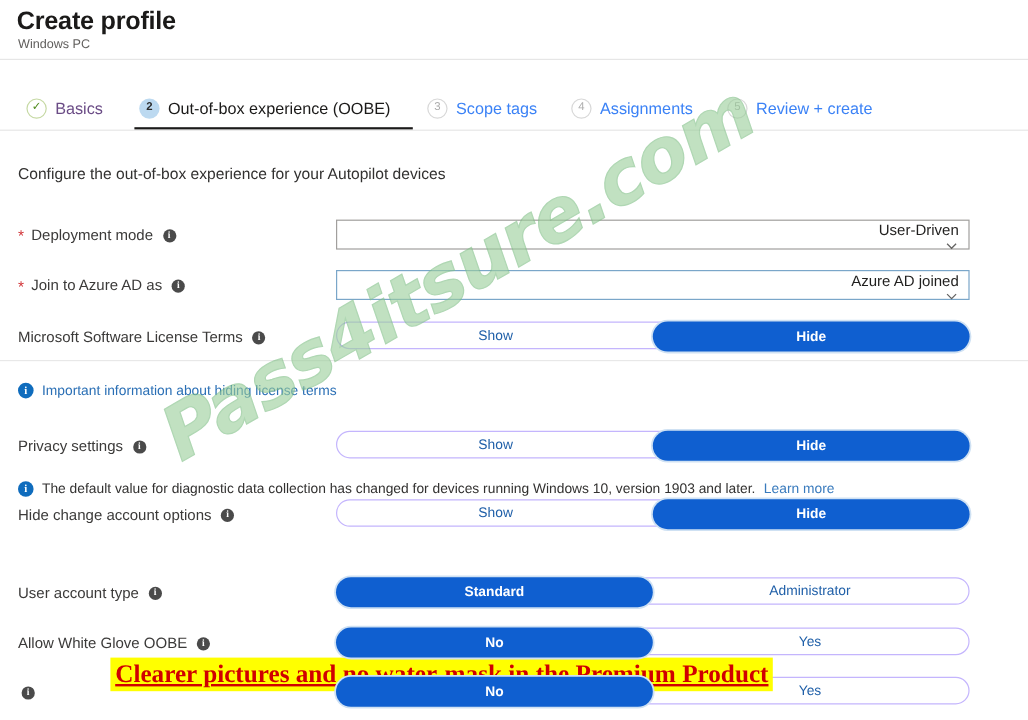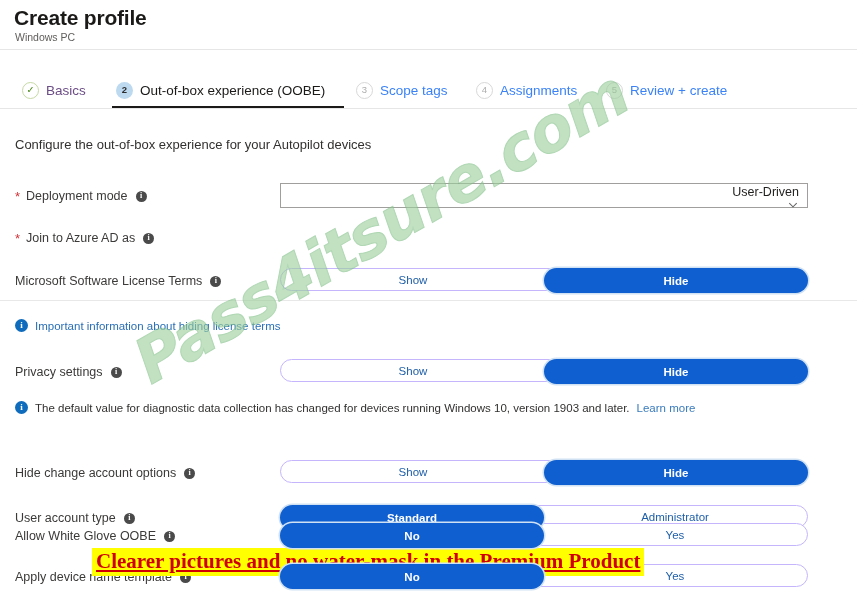--- a/index.html
+++ b/index.html
@@ -195,20 +195,26 @@
           <path d="M3 5.5 L8 10.5 L13 5.5" fill="none" stroke="#323130" stroke-width="1.4"></path>
         </svg>
       </div>
     </div>
     <div class="row" style="top: 225px;">
       <div class="row-label">
         <span class="req-star">*</span>
         <span>Join to Azure AD as</span>
         <span class="info-dot">i</span>
       </div>
+      <div class="ddl focused">
+        <span class="val">Azure AD joined</span>
+        <svg class="chev" viewBox="0 0 16 16">
+          <path d="M3 5.5 L8 10.5 L13 5.5" fill="none" stroke="#323130" stroke-width="1.4"></path>
+        </svg>
+      </div>
     </div>
     <div class="row" style="top: 268px;">
       <div class="row-label">
         <span>Microsoft Software License Terms</span>
         <span class="info-dot">i</span>
       </div>
       <div class="toggle">
         <span class="seg">Show</span>
         <span class="seg on">Hide</span>
       </div>
@@ -216,31 +222,31 @@
     <div class="row" style="top: 359px;">
       <div class="row-label">
         <span>Privacy settings</span>
         <span class="info-dot">i</span>
       </div>
       <div class="toggle">
         <span class="seg">Show</span>
         <span class="seg on">Hide</span>
       </div>
     </div>
-    <div class="row" style="top: 460px;">
+    <div class="row" style="top: 416px;">
       <div class="row-label">
         <span>Hide change account options</span>
         <span class="info-dot">i</span>
       </div>
       <div class="toggle">
         <span class="seg">Show</span>
         <span class="seg on">Hide</span>
       </div>
     </div>
-    <div class="row" style="top: 505px;">
+    <div class="row" style="top: 481px;">
       <div class="row-label">
         <span>User account type</span>
         <span class="info-dot">i</span>
       </div>
       <div class="toggle">
         <span class="seg on">Standard</span>
         <span class="seg">Administrator</span>
       </div>
     </div>
     <div class="row" style="top: 523px;">
@@ -248,21 +254,20 @@
         <span>Allow White Glove OOBE</span>
         <span class="info-dot">i</span>
       </div>
       <div class="toggle">
         <span class="seg on">No</span>
         <span class="seg">Yes</span>
       </div>
     </div>
     <div class="row" style="top: 564px;">
       <div class="row-label">
-        <span>Apply device name template</span>
         <span class="info-dot">i</span>
       </div>
       <div class="toggle">
         <span class="seg on">No</span>
         <span class="seg">Yes</span>
       </div>
     </div>
     <div class="notice" style="top: 319px;">
       <span class="i-icon">i</span>
       <span class="link">Important information about hiding license terms</span>

